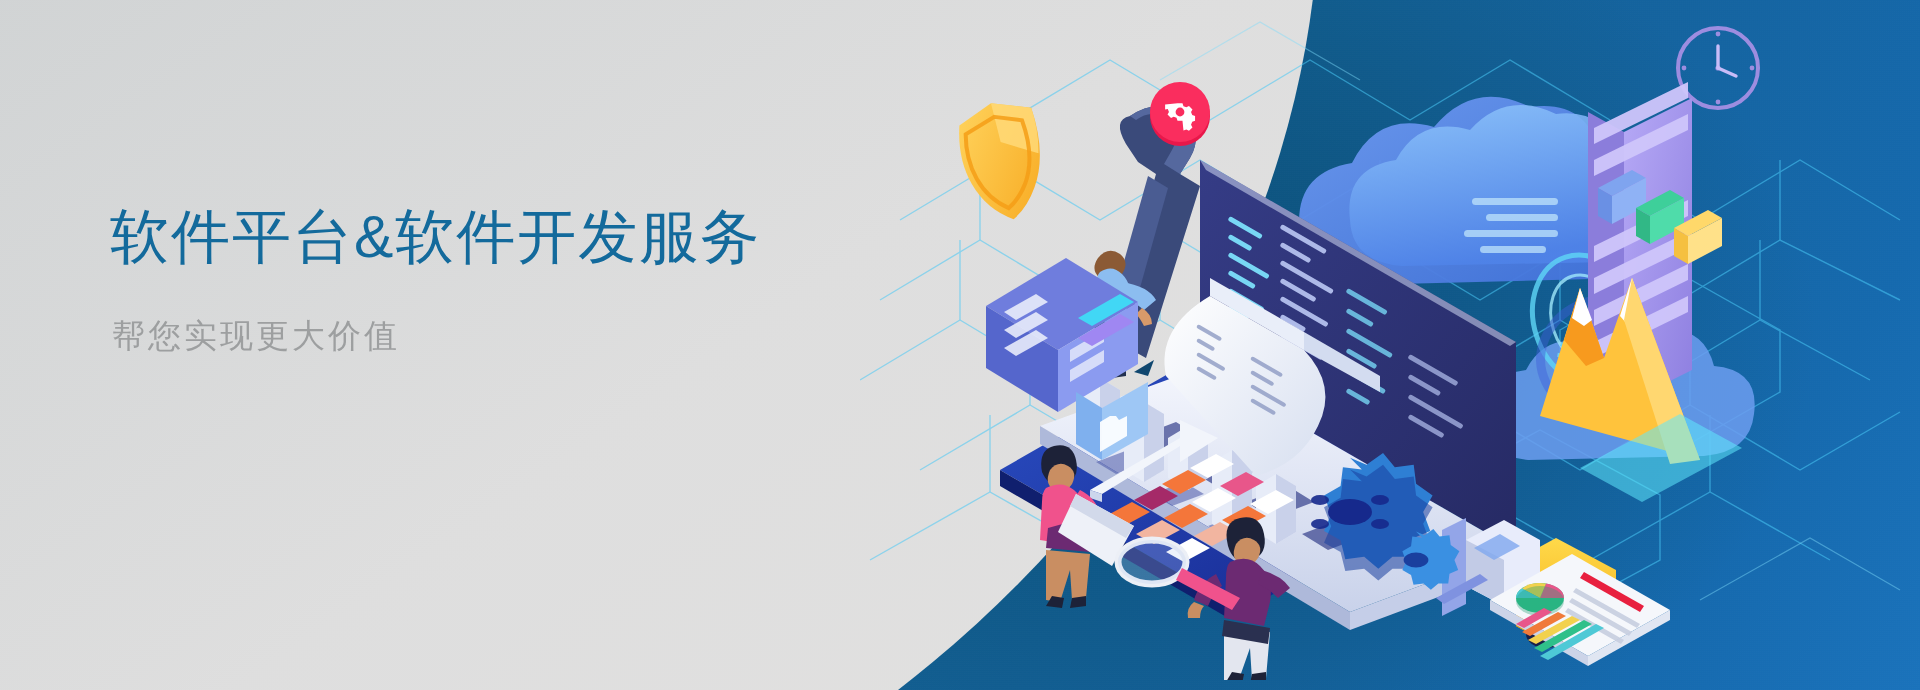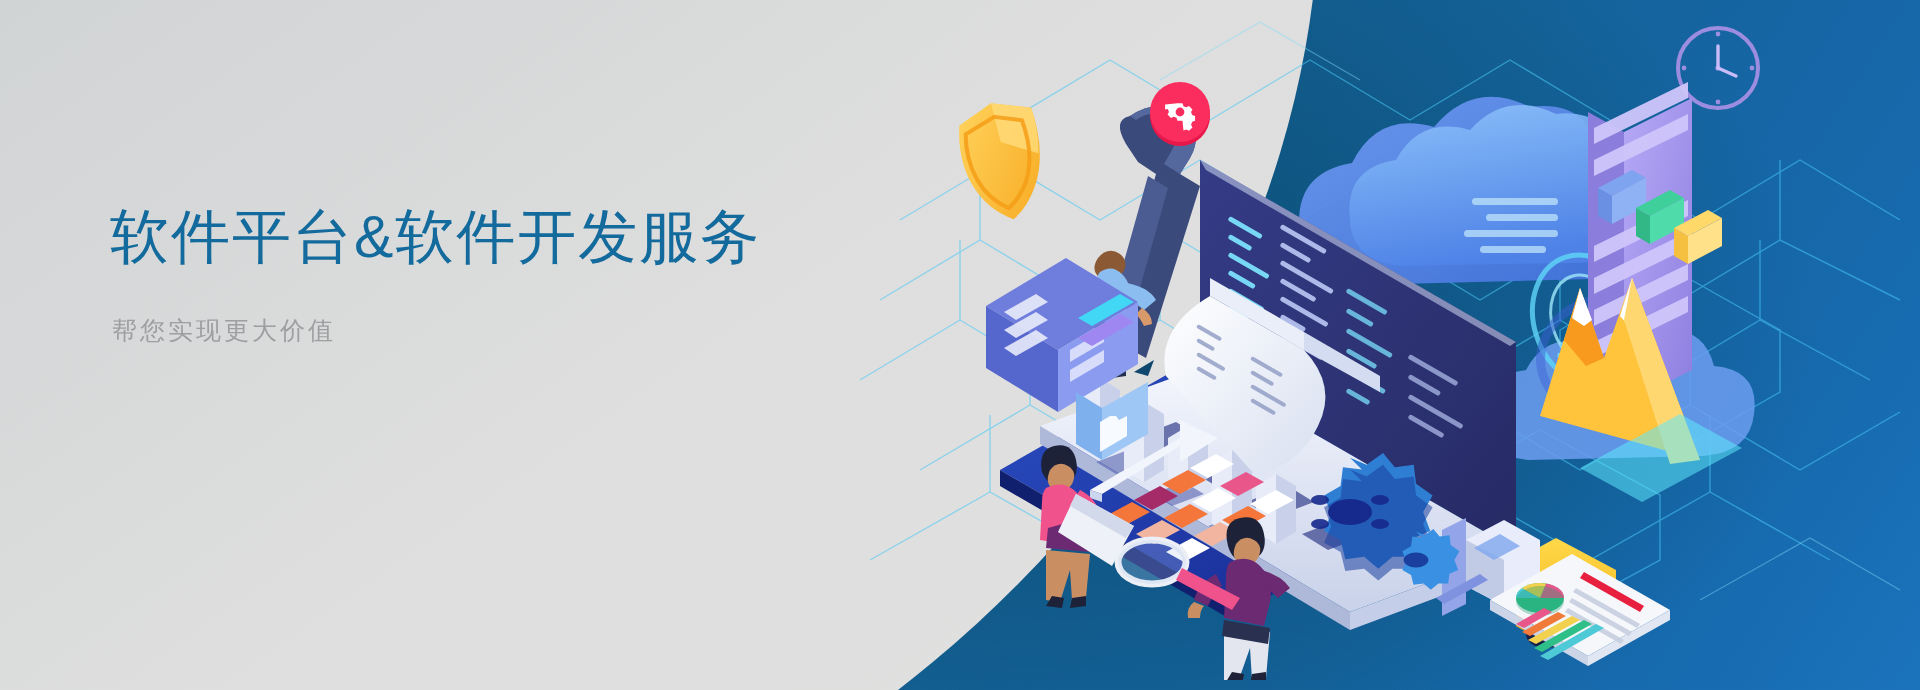--- a/index.html
+++ b/index.html
@@ -42,21 +42,21 @@
     background:linear-gradient(150deg,#5d88a8 0%,#6d93ae 40%,#85a5bb 80%,#9ab4c6 100%);
     opacity:.85;
   }
   
   .copy{position:absolute;left:110px;top:206px;width:760px;}
   .headline{
     font-size:59px;line-height:1.08;letter-spacing:2px;
     color:#136a9c;font-weight:400;margin:0;white-space:nowrap;
   }
   .subhead{
-    margin:44px 0 0 2px;font-size:25px;letter-spacing:3px;
+    margin:44px 0 0 2px;font-size:33px;letter-spacing:3px;
     color:#9d9fa0;font-weight:400;white-space:nowrap;
   }
   
   .grid-svg{position:absolute;left:860px;top:0;width:1060px;height:690px;}
   
   .art{position:absolute;left:880px;top:20px;width:1040px;height:660px;}
   .art svg{display:block;}
 </style>
 </head>
 <body>

